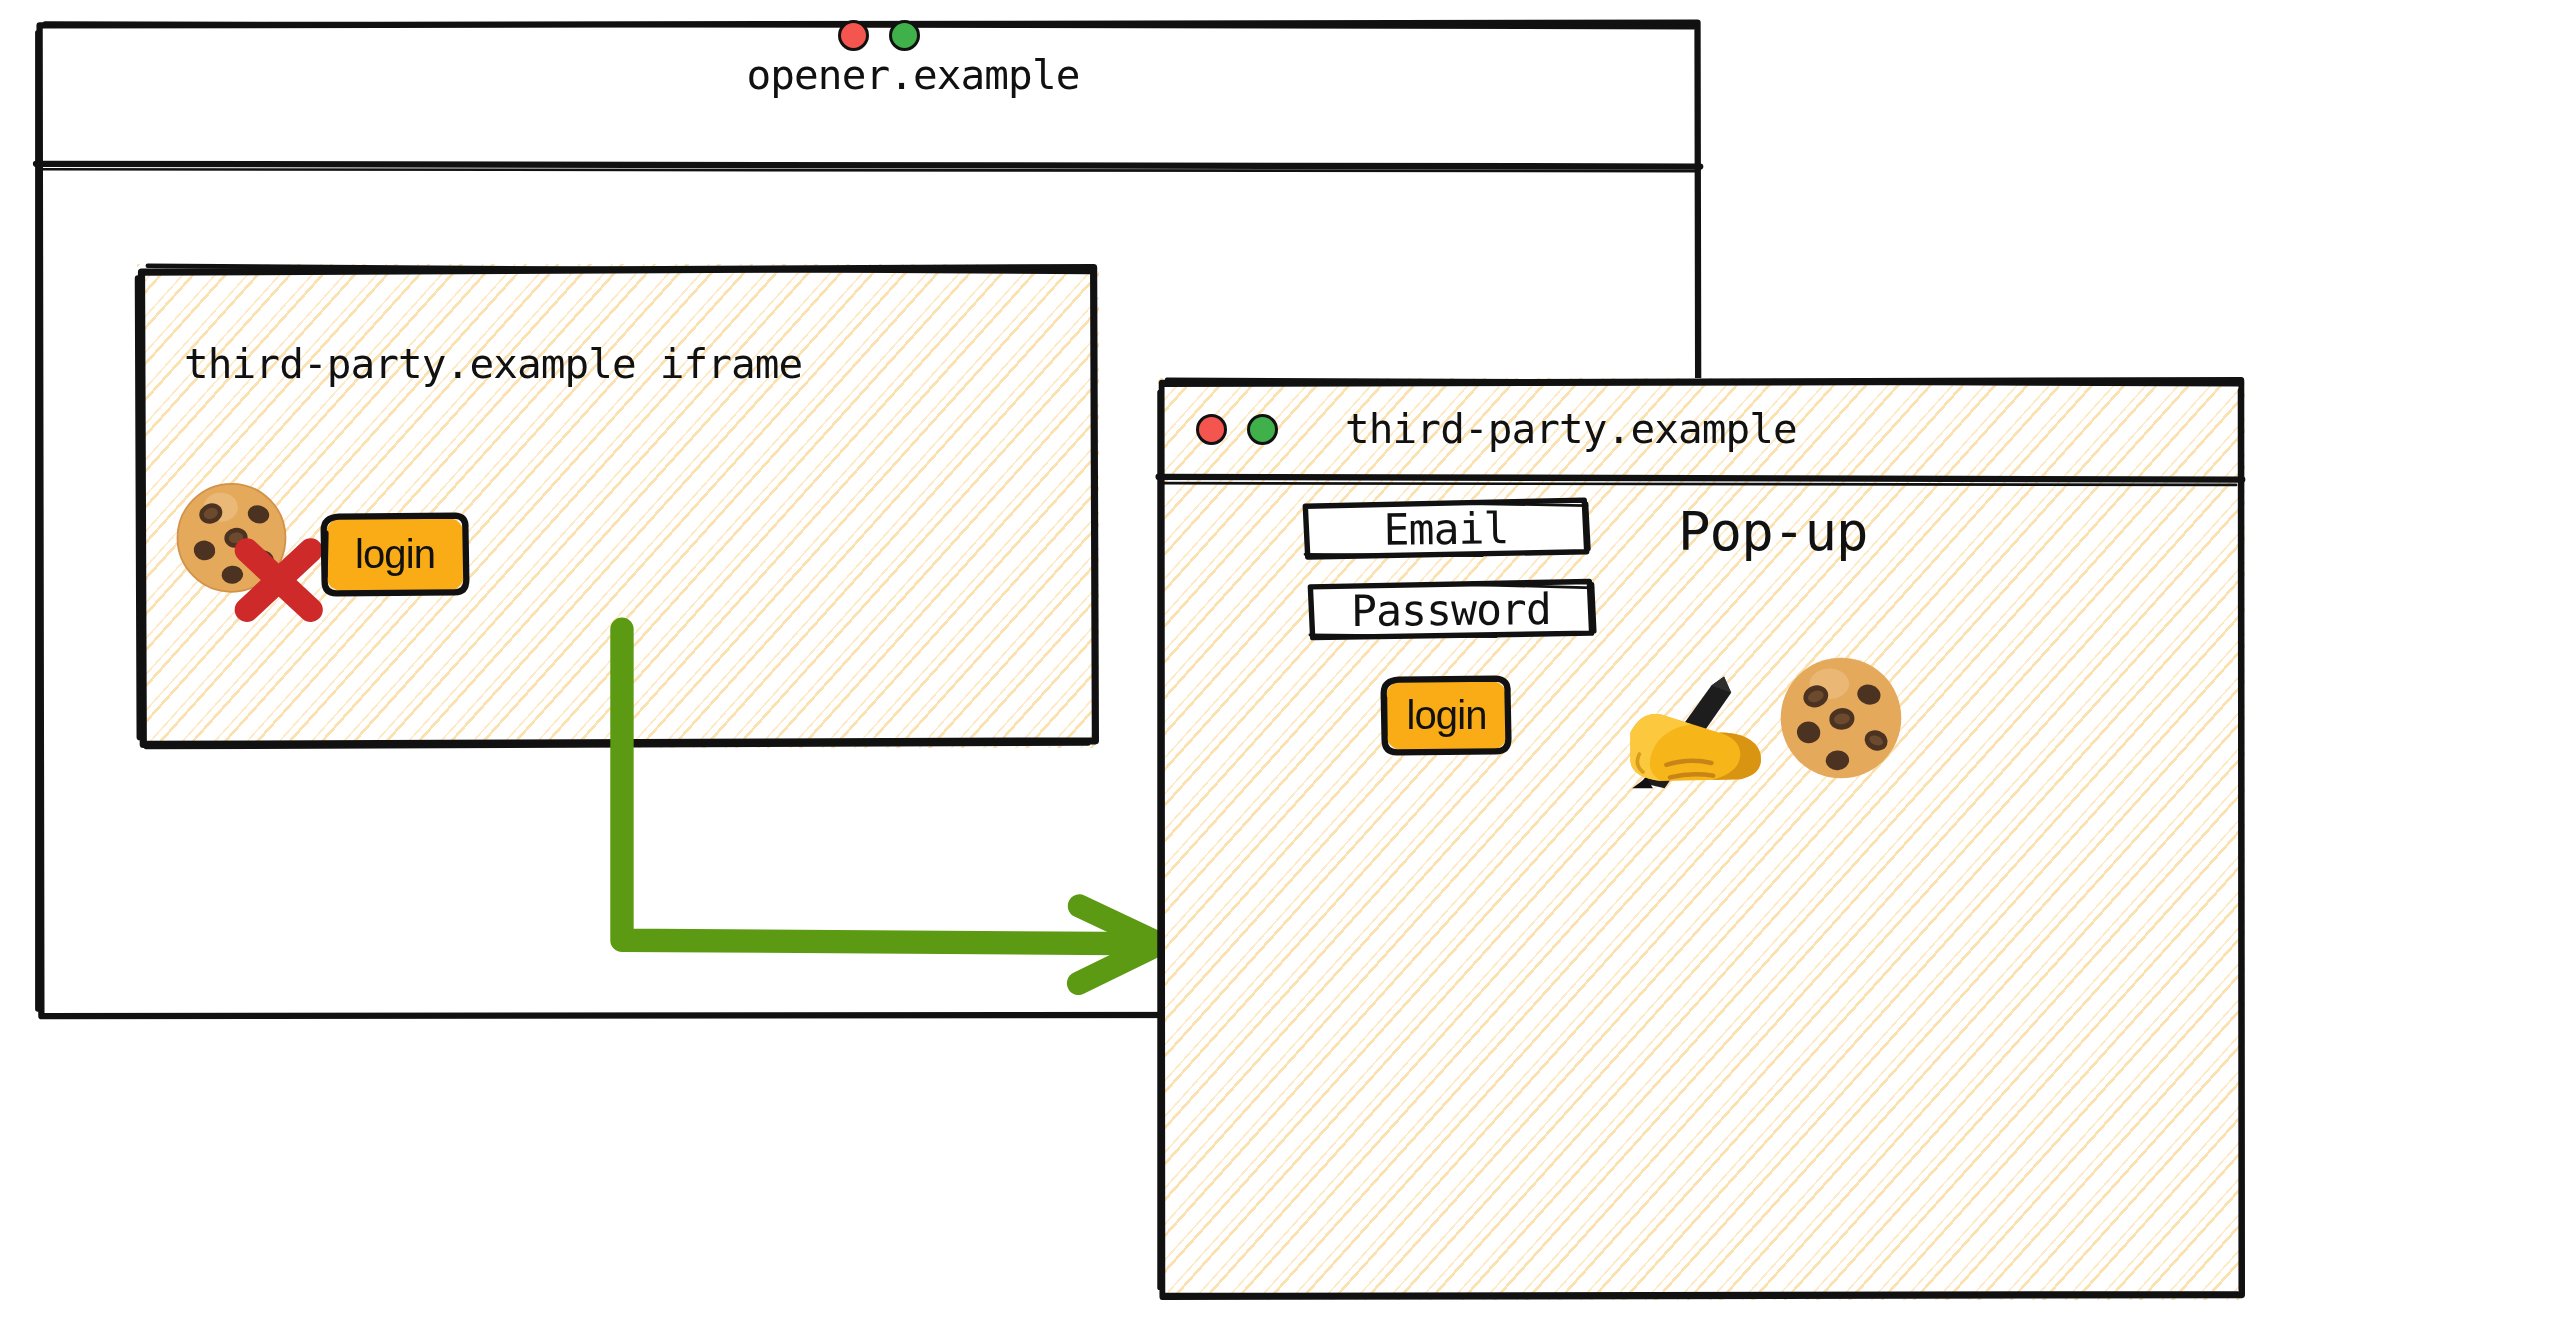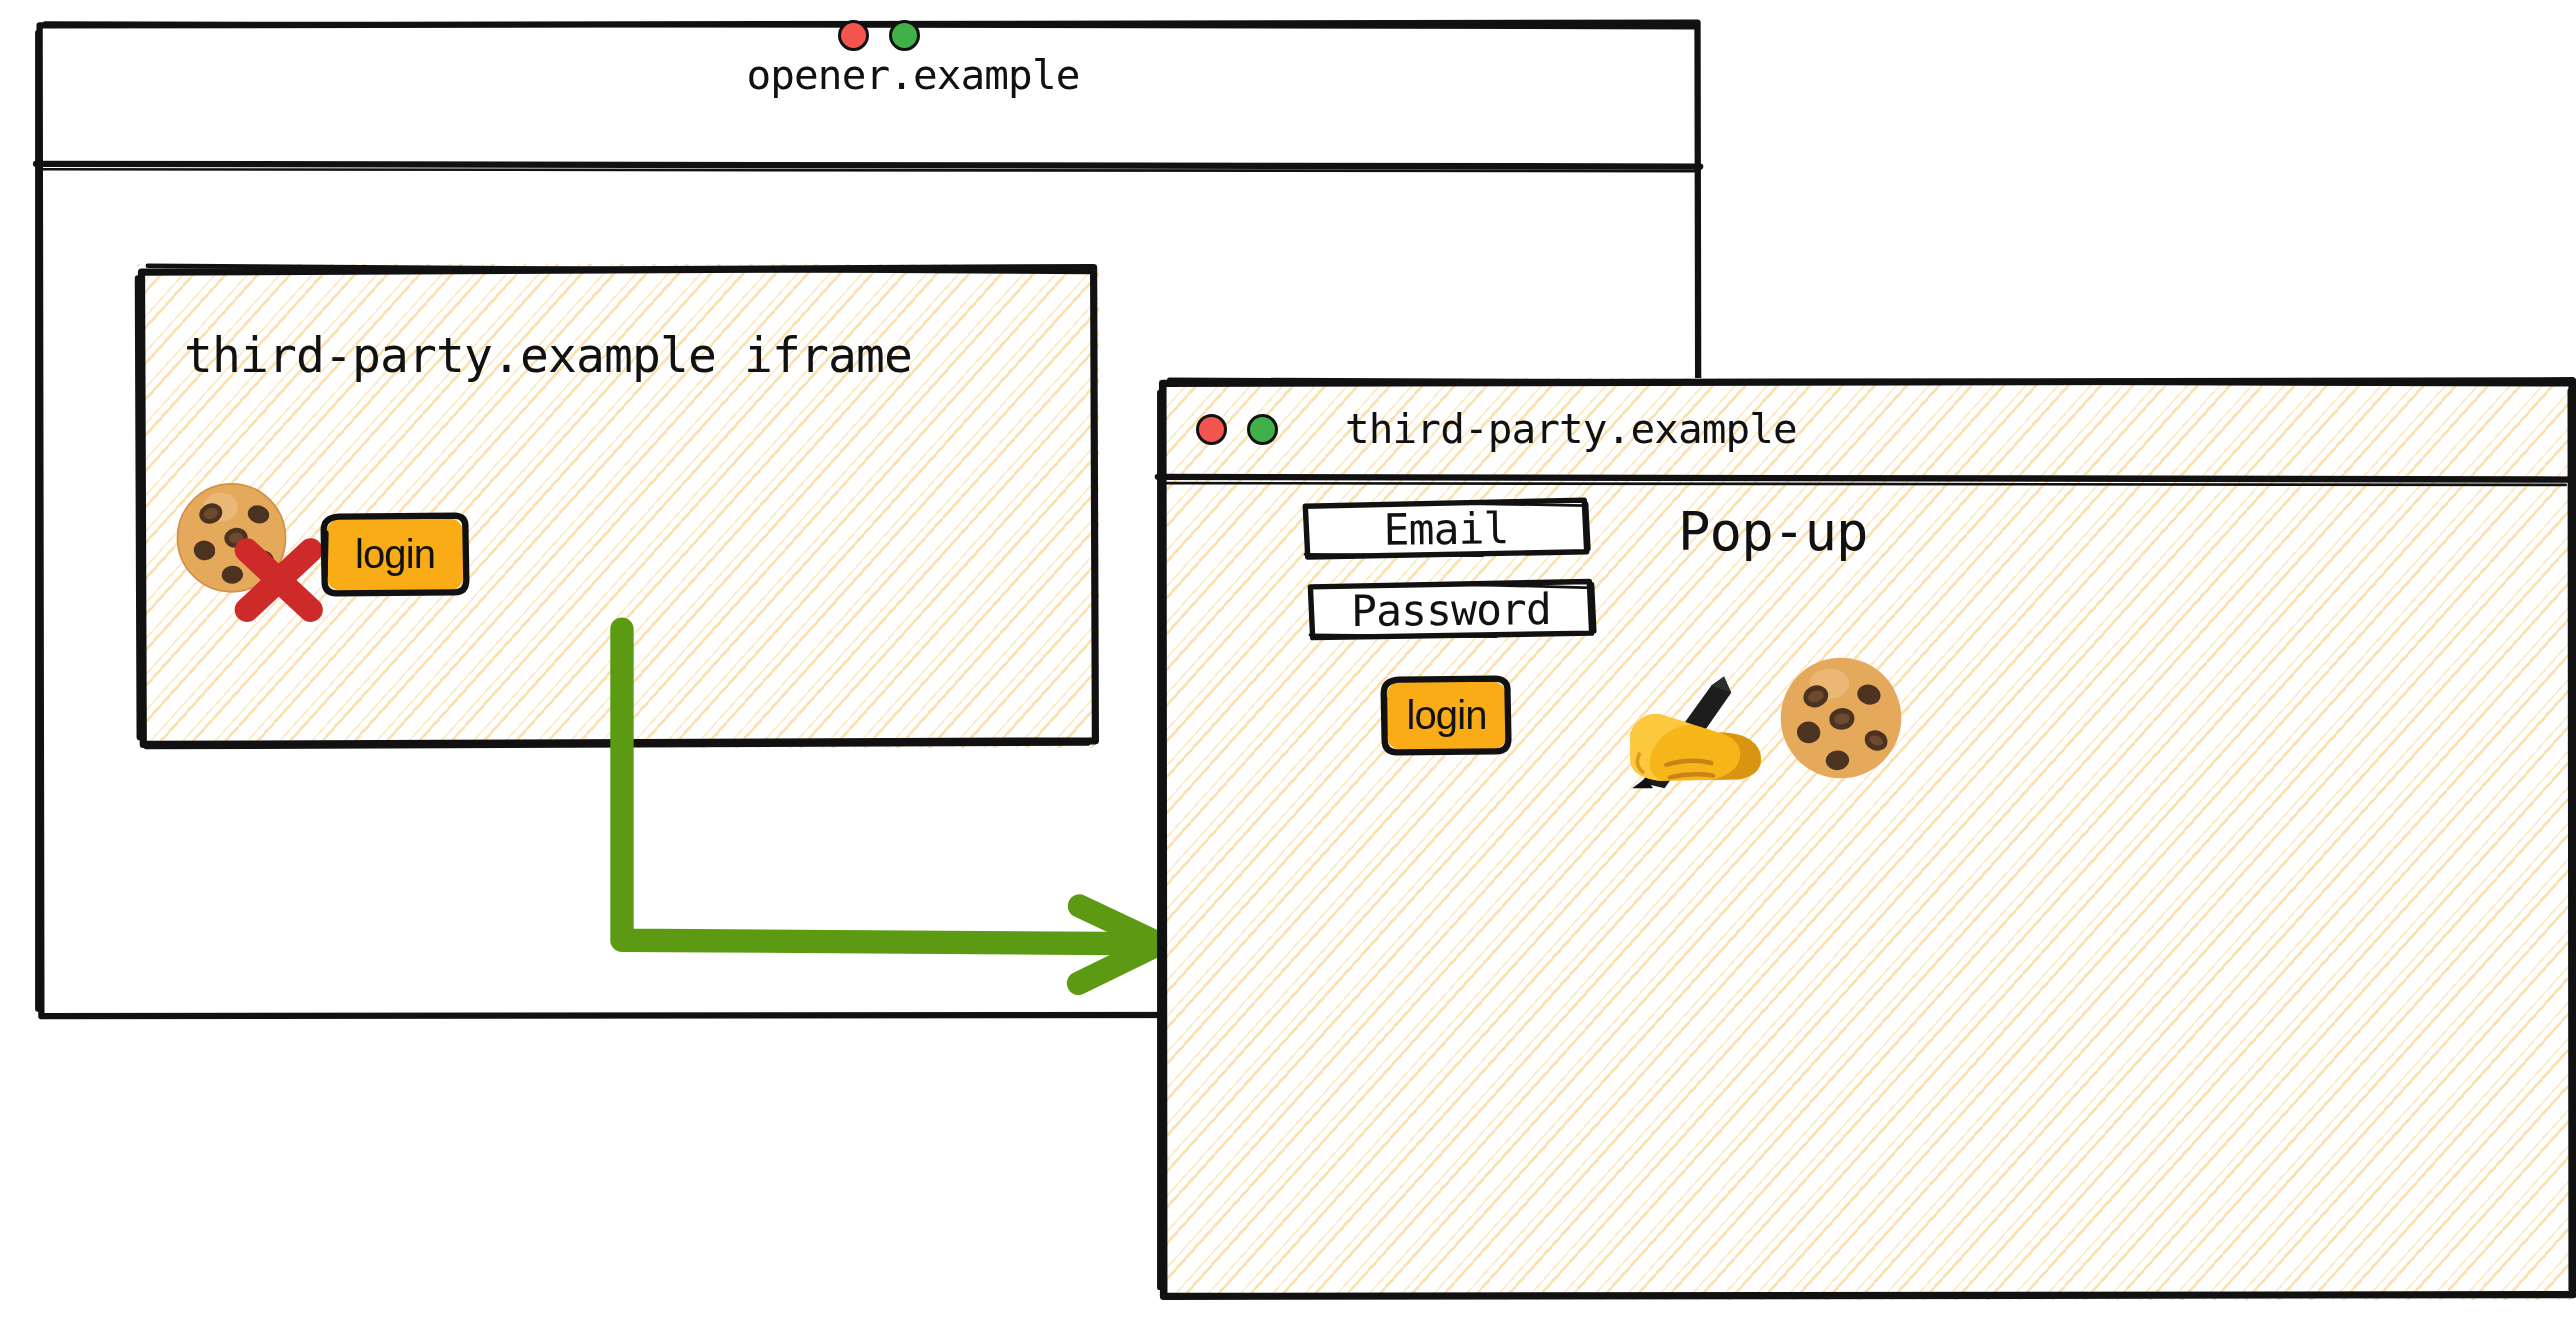--- a/index.html
+++ b/index.html
@@ -100,23 +100,23 @@
     position: absolute;
     left: 101px;
     top: 244px;
     width: 962px;
     height: 484px;
     z-index: 2;
   }
   #iframe-label {
     position: absolute;
     left: 47px;
-    top: 63px;
+    top: 76px;
     font-family: "DejaVu Sans Mono", monospace;
-    font-size: 48px;
+    font-size: 41px;
     color: #111111;
     letter-spacing: -0.9px;
     white-space: nowrap;
   }
   #iframe-cookie-blocked {
     position: absolute;
     left: 27px;
     top: 209px;
     width: 207px;
     height: 153px;
@@ -155,21 +155,21 @@
     font-family: Liberation Sans, sans-serif;
     font-size: 40px;
     color: #111111;
     letter-spacing: -0.9px;
   }
 
   
   #popup-window {
     left: 1158px;
     top: 378px;
-    width: 1419px;
+    width: 1087px;
     height: 922px;
     z-index: 4;
   }
   #popup-titlebar {
     height: 102px;
     padding-left: 18px;
   }
   #popup-titlebar .dots { margin-left: 20px; }
   #popup-titlebar .win-title { margin-left: 67px; }
 

